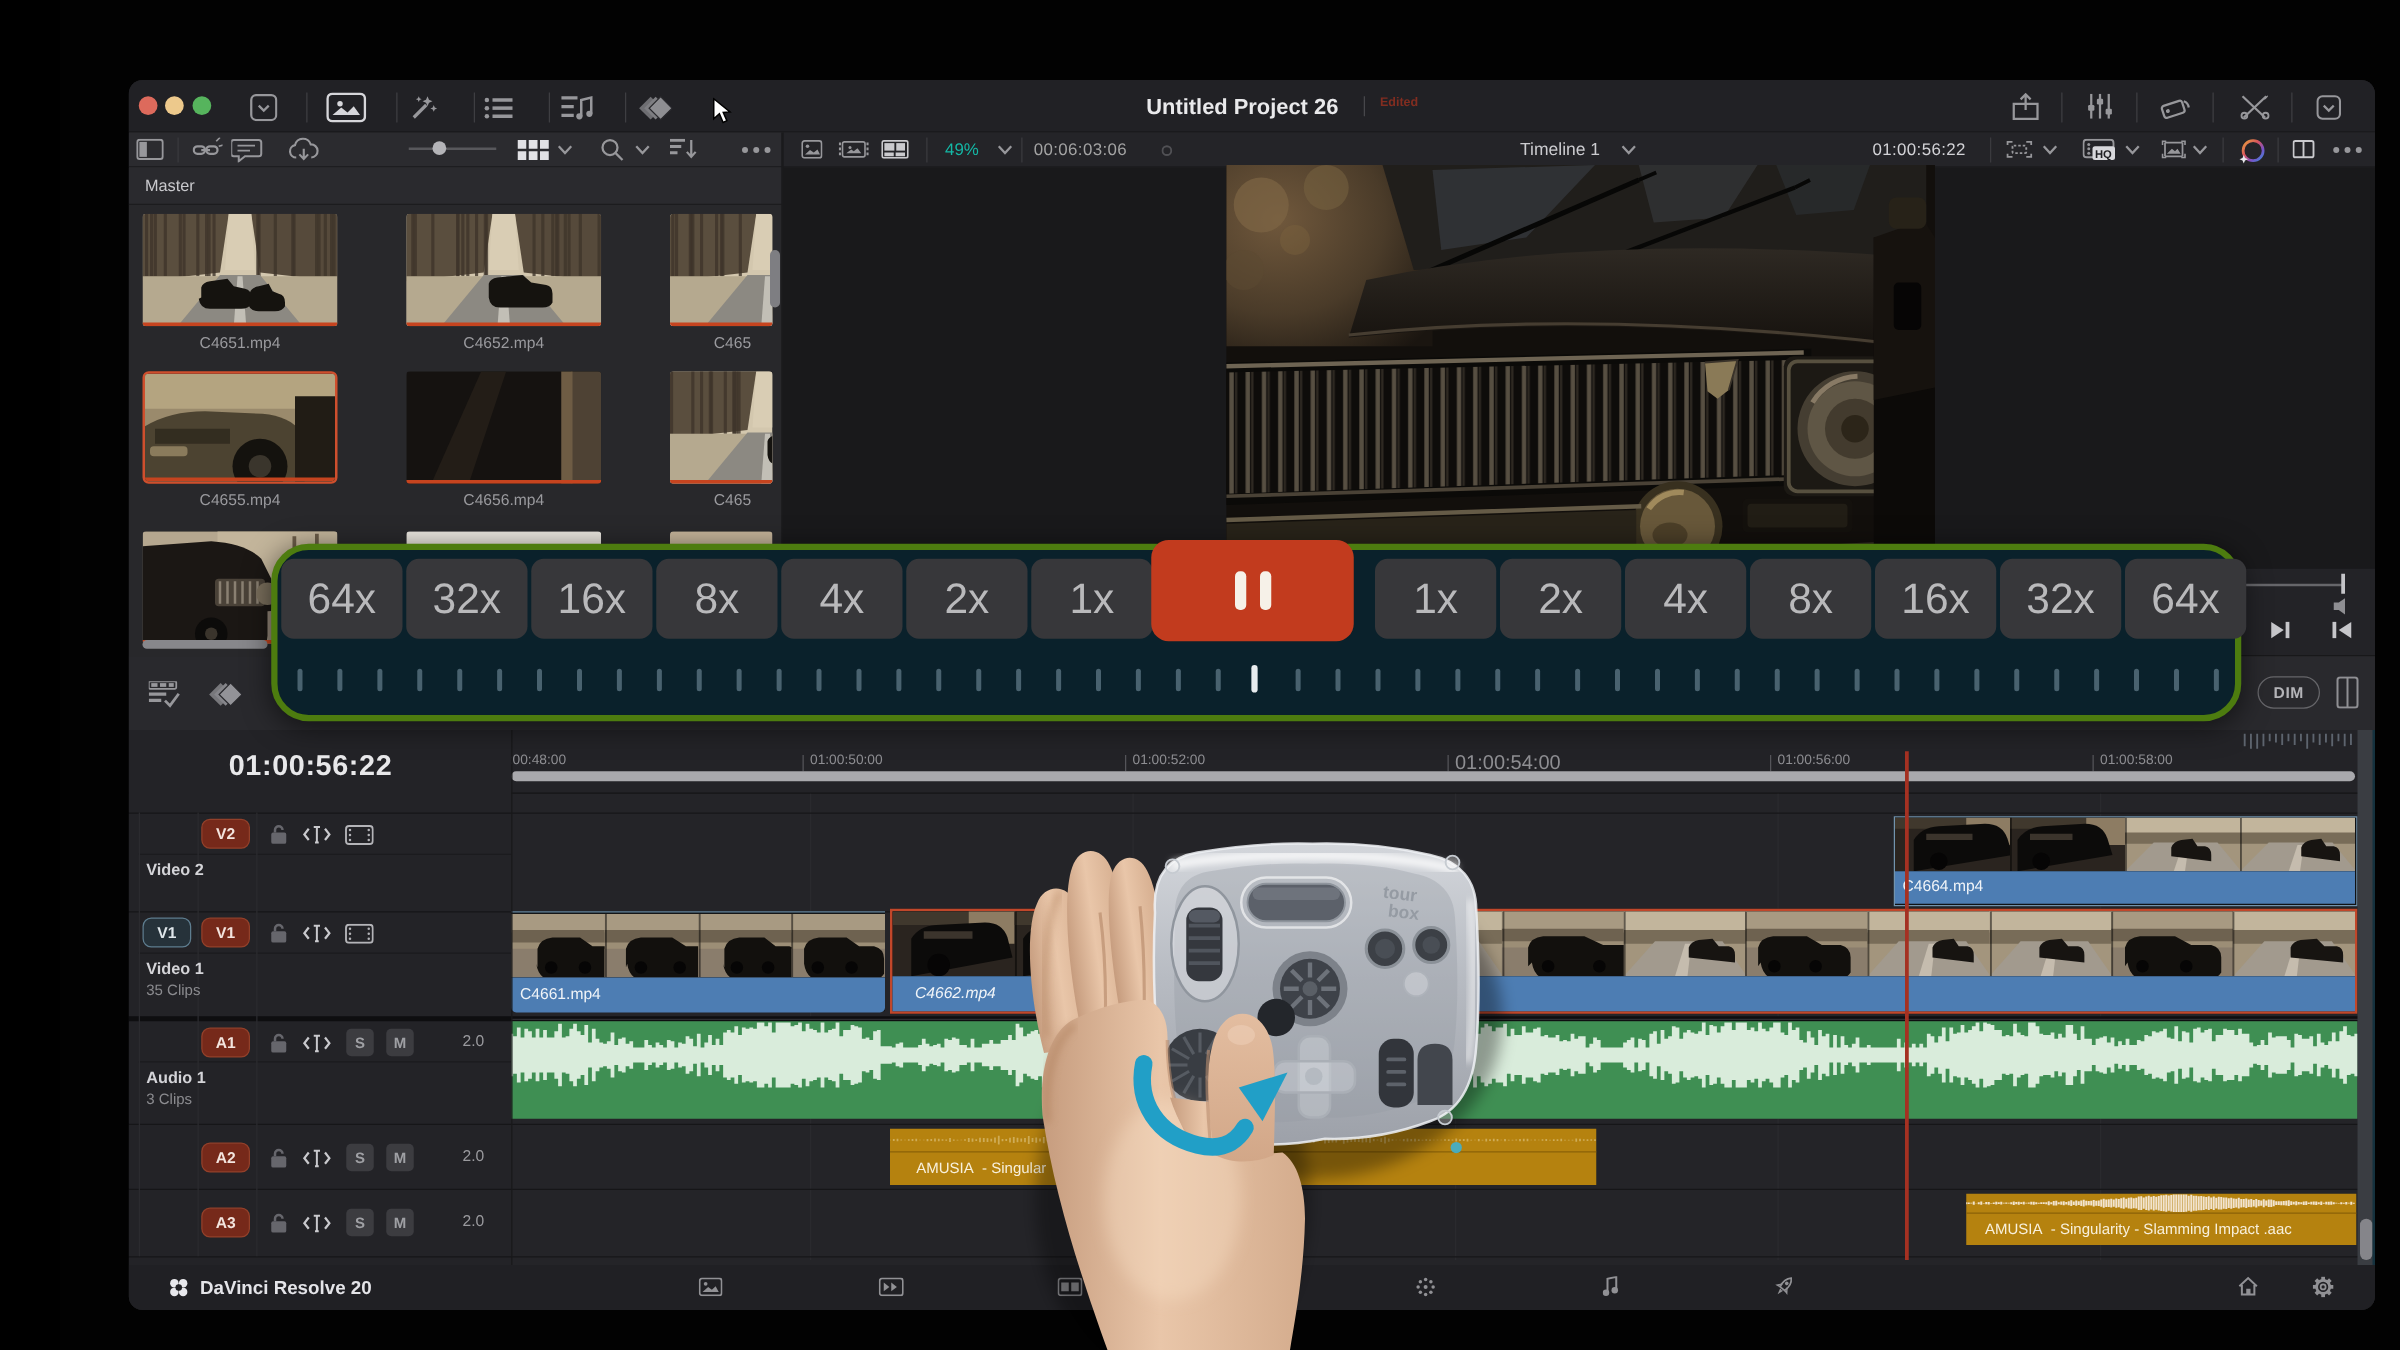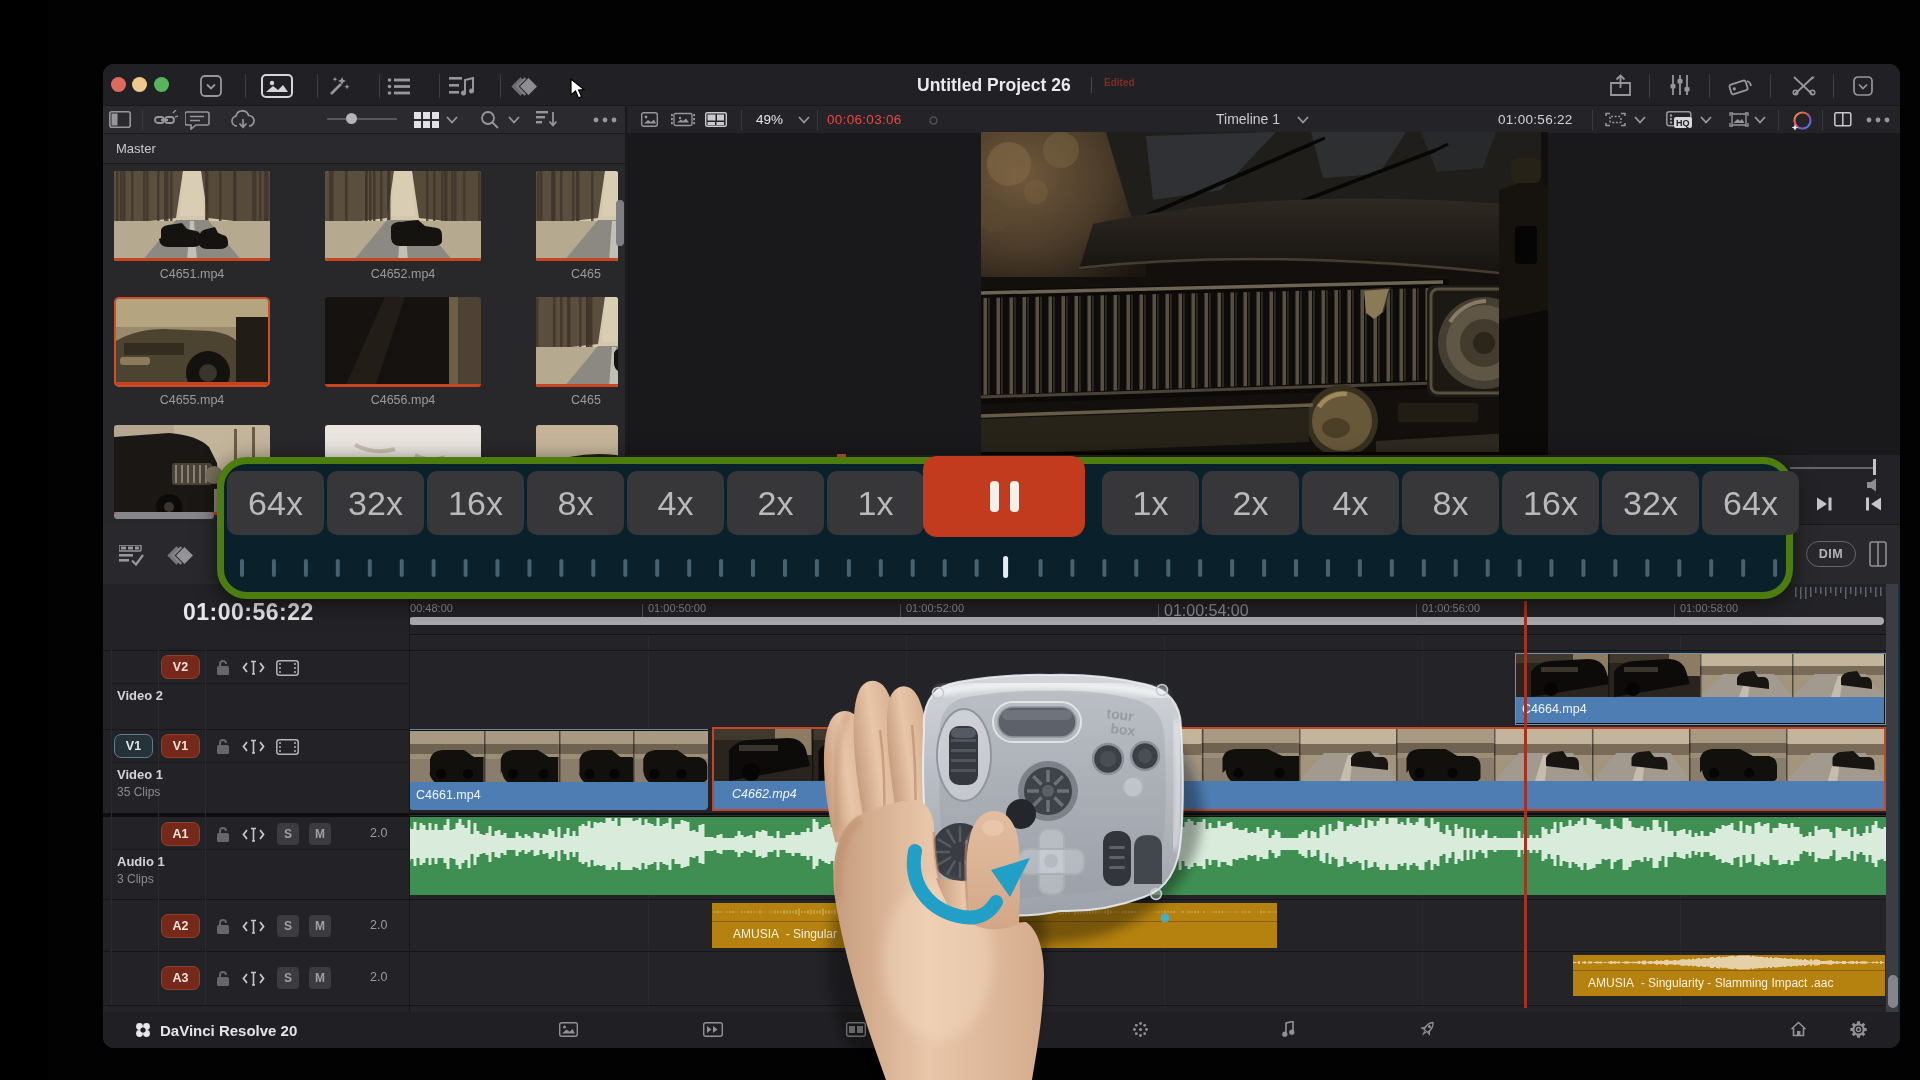--- a/index.html
+++ b/index.html
@@ -195,26 +195,26 @@
         <path d="M6 10.5 L10 7.5 L12 9 L15 6.5 L18 10.5 Z" fill="#97979b"></path>
       </svg>
       <svg class="abs" style="left:602px;top:48px" width="22" height="15" viewBox="0 0 22 15">
         <rect x="0.7" y="0.7" width="20.6" height="13.6" rx="1.5" fill="none" stroke="#cacace" stroke-width="1.4"></rect>
         <rect x="2.5" y="2.5" width="8" height="6" fill="#cacace"></rect>
         <rect x="12" y="2.5" width="7" height="6" fill="#cacace"></rect>
         <rect x="2.5" y="10" width="7.5" height="3" fill="#cacace"></rect>
         <rect x="11.5" y="10" width="7.5" height="3" fill="#cacace"></rect>
       </svg>
       <div class="abs" style="left:638px;top:46px;width:1px;height:20px;background:#3a3a3e;"></div>
-      <div class="abs" style="left:653px;top:48px;font-size:13.5px;color:#e5e5e5;">49%</div>
+      <div class="abs" style="left:653px;top:48px;font-size:13.5px;color:#14b8a6;">49%</div>
       <svg class="abs" style="left:695px;top:52px" width="12" height="8" viewBox="0 0 12 8">
         <path d="M1 1 L6 6.5 L11 1" stroke="#97979b" stroke-width="1.8" fill="none"></path>
       </svg>
       <div class="abs" style="left:714px;top:46px;width:1px;height:20px;background:#3a3a3e;"></div>
-      <div class="abs" style="left:724px;top:48px;font-size:13.5px;color:#ef4444;letter-spacing:0.3px;">00:06:03:06</div>
+      <div class="abs" style="left:724px;top:48px;font-size:13.5px;color:#a3a3a3;letter-spacing:0.3px;">00:06:03:06</div>
       <svg class="abs" style="left:826px;top:52px" width="9" height="9" viewBox="0 0 9 9">
         <circle cx="4.5" cy="4.5" r="3.5" fill="none" stroke="#505054" stroke-width="1.5"></circle>
       </svg>
       <div class="abs" style="left:1113px;top:47px;font-size:14px;color:#cbcbcf;">Timeline 1</div>
       <svg class="abs" style="left:1194px;top:52px" width="12" height="8" viewBox="0 0 12 8">
         <path d="M1 1 L6 6.5 L11 1" stroke="#97979b" stroke-width="1.8" fill="none"></path>
       </svg>
       <div class="abs" style="left:1395px;top:48px;font-size:13.5px;color:#d2d2d6;letter-spacing:0.3px;">01:00:56:22</div>
       <div class="abs" style="left:1489px;top:46px;width:1px;height:20px;background:#3a3a3e;"></div>
       <svg class="abs" style="left:1502px;top:48px" width="21" height="15" viewBox="0 0 21 15">
@@ -1028,22 +1028,22 @@
         <line x1="3.1" y1="8.5" x2="0.3" y2="8.5" stroke="#919195" stroke-width="3"></line>
         <line x1="4.7" y1="4.7" x2="2.7" y2="2.7" stroke="#919195" stroke-width="3"></line>
         <line x1="8.5" y1="3.1" x2="8.5" y2="0.3" stroke="#919195" stroke-width="3"></line>
         <line x1="12.3" y1="4.7" x2="14.3" y2="2.7" stroke="#919195" stroke-width="3"></line>
       </svg>
   <div class="abs" style="left:57px;top:958px;color:#e4e4e8;font-size:15px;font-weight:700;">DaVinci Resolve 20</div>
 </div>
 
 <div class="abs" style="left:789px;top:454px;width:9px;height:5px;background:#c8502e;"></div>
 
-<div class="abs" style="left:169px;top:457px;width:1576px;height:142px;
-   background:#0a212b;border:7px solid #4d7c0f;border-radius:30px;box-shadow:0 4px 22px rgba(0,0,0,0.55);">
+<div class="abs" style="left:169px;top:435px;width:1576px;height:142px;
+   background:#0a212b;border:5px solid #4d7c0f;border-radius:30px;box-shadow:0 4px 22px rgba(0,0,0,0.55);">
   <div class="abs" style="left:0;top:0;width:1554px;height:120px;">
   <div class="abs" style="left:3px;top:7px;width:97px;height:64px;border-radius:10px;background:#37373a;color:#b9b9bb;font-size:34px;display:flex;align-items:center;justify-content:center;">64x</div>
         <div class="abs" style="left:103px;top:7px;width:97px;height:64px;border-radius:10px;background:#37373a;color:#b9b9bb;font-size:34px;display:flex;align-items:center;justify-content:center;">32x</div>
         <div class="abs" style="left:203px;top:7px;width:97px;height:64px;border-radius:10px;background:#37373a;color:#b9b9bb;font-size:34px;display:flex;align-items:center;justify-content:center;">16x</div>
         <div class="abs" style="left:303px;top:7px;width:97px;height:64px;border-radius:10px;background:#37373a;color:#b9b9bb;font-size:34px;display:flex;align-items:center;justify-content:center;">8x</div>
         <div class="abs" style="left:403px;top:7px;width:97px;height:64px;border-radius:10px;background:#37373a;color:#b9b9bb;font-size:34px;display:flex;align-items:center;justify-content:center;">4x</div>
         <div class="abs" style="left:503px;top:7px;width:97px;height:64px;border-radius:10px;background:#37373a;color:#b9b9bb;font-size:34px;display:flex;align-items:center;justify-content:center;">2x</div>
         <div class="abs" style="left:603px;top:7px;width:97px;height:64px;border-radius:10px;background:#37373a;color:#b9b9bb;font-size:34px;display:flex;align-items:center;justify-content:center;">1x</div>
         <div class="abs" style="left:699px;top:-8px;width:162px;height:81px;border-radius:14px;background:#c23b1e;"></div>
         <div class="abs" style="left:766px;top:17px;width:9px;height:31px;border-radius:4px;background:#f6f1e8;"></div>

